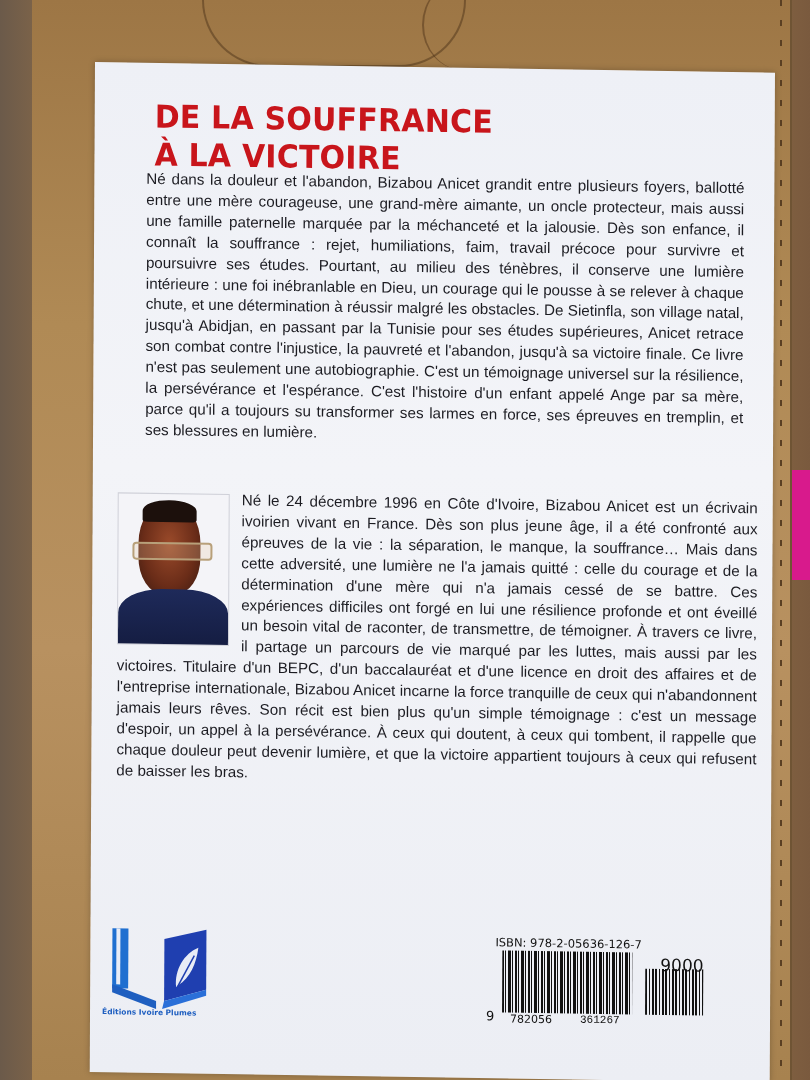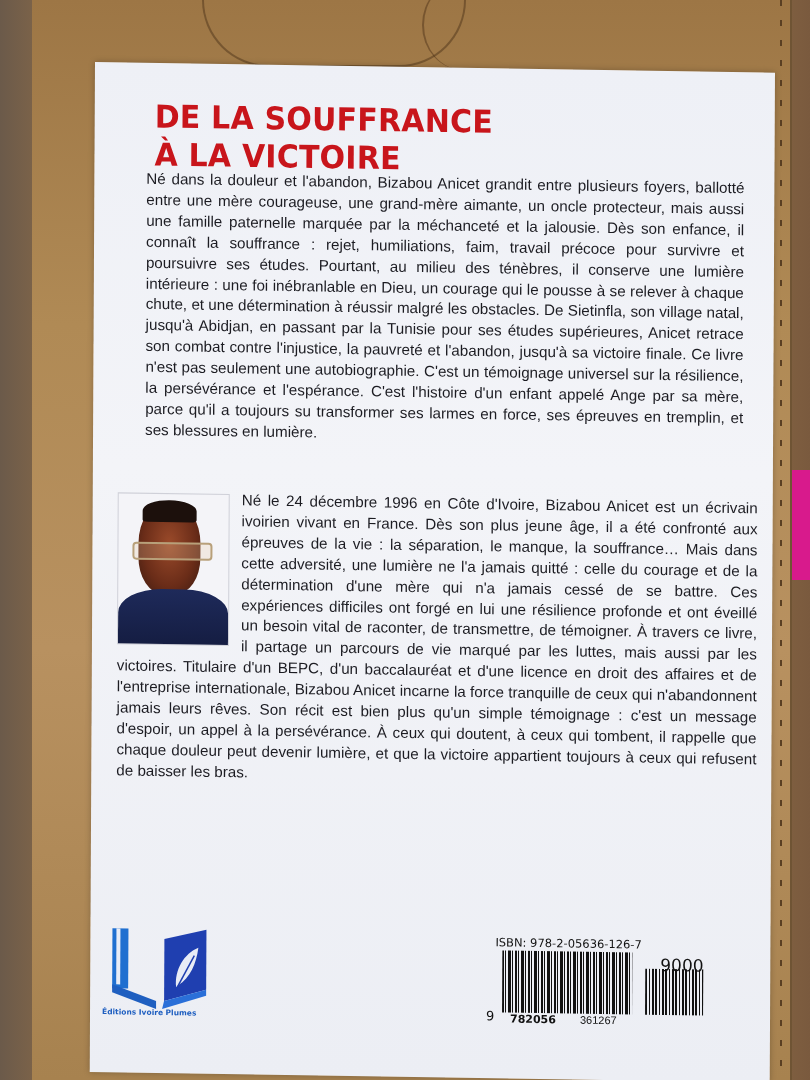--- a/index.html
+++ b/index.html
@@ -90,22 +90,22 @@
       #111 0 2px, transparent 2px 3px, #111 3px 4px, transparent 4px 6px,
       #111 6px 9px, transparent 9px 10px, #111 10px 11px, transparent 11px 13px);
   }
   .barcode2 {
     position:absolute; left:555px; top:898px; width:58px; height:46px;
     background: repeating-linear-gradient(90deg,
       #111 0 2px, transparent 2px 4px, #111 4px 5px, transparent 5px 7px, #111 7px 9px, transparent 9px 10px);
   }
   .addon-num { position:absolute; left:570px; top:884px; font-size:17px; color:#111; font-family:"DejaVu Sans", sans-serif; }
   .bc-lead { position:absolute; left:396px; top:940px; font-size:13px; color:#111; font-family:"DejaVu Sans", sans-serif; }
-  .bc-num1 { position:absolute; left:420px; top:944px; font-size:11px; color:#111; font-family:"DejaVu Sans", sans-serif;font-weight:bold; }
-  .bc-num2 { position:absolute; left:490px; top:944px; font-size:11px; color:#111; font-family:Liberation Sans, sans-serif; }
+  .bc-num1 { position:absolute; left:420px; top:944px; font-size:11px; color:#111; font-family:"DejaVu Sans", sans-serif; }
+  .bc-num2 { position:absolute; left:490px; top:944px; font-size:11px; color:#111; font-family:Liberation Mono, monospace; }
 </style>
 </head>
 <body>
 
 <div class="folder">
   <div class="doodle"></div>
   <div class="doodle2"></div>
   <div class="stitch"></div>
 </div>
 <div class="pink"></div>

